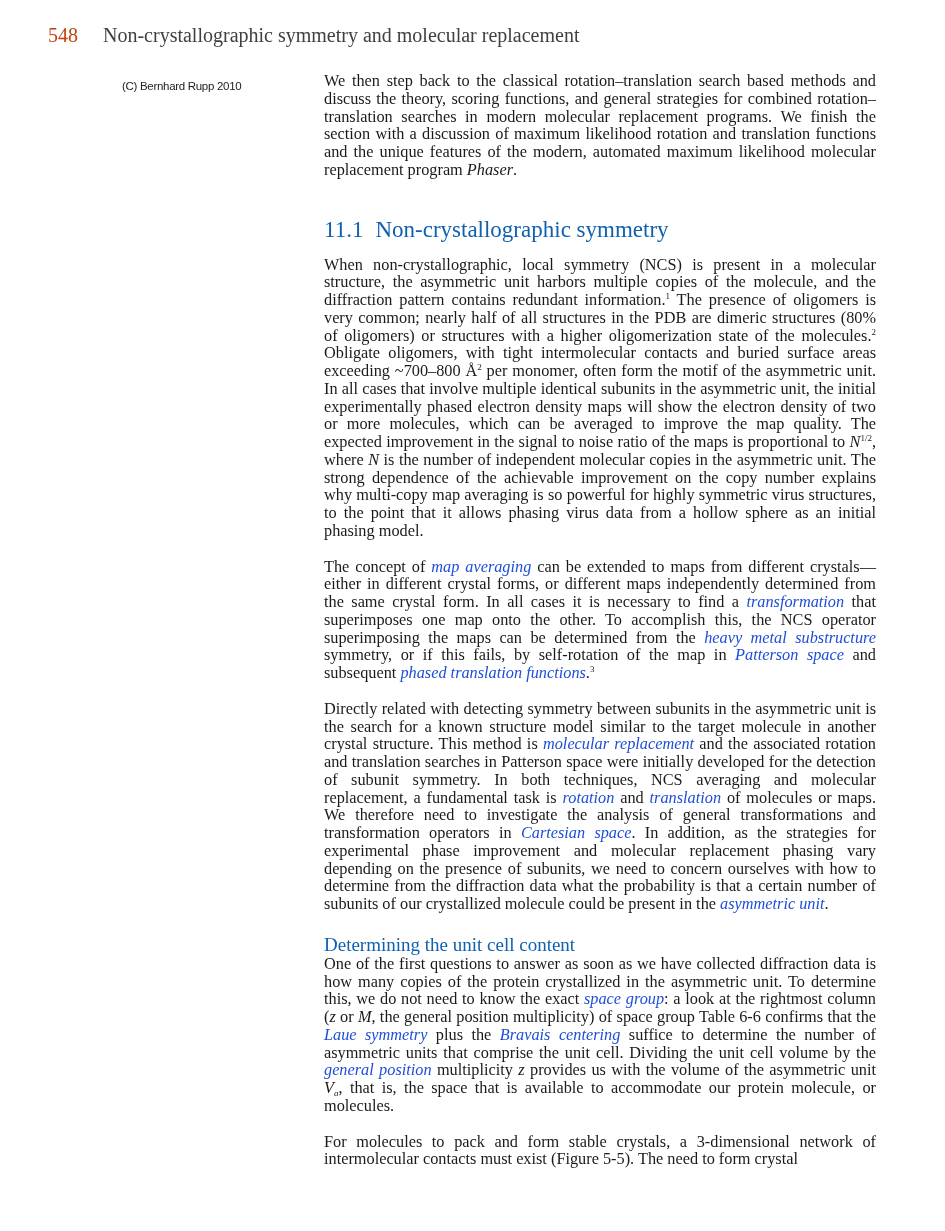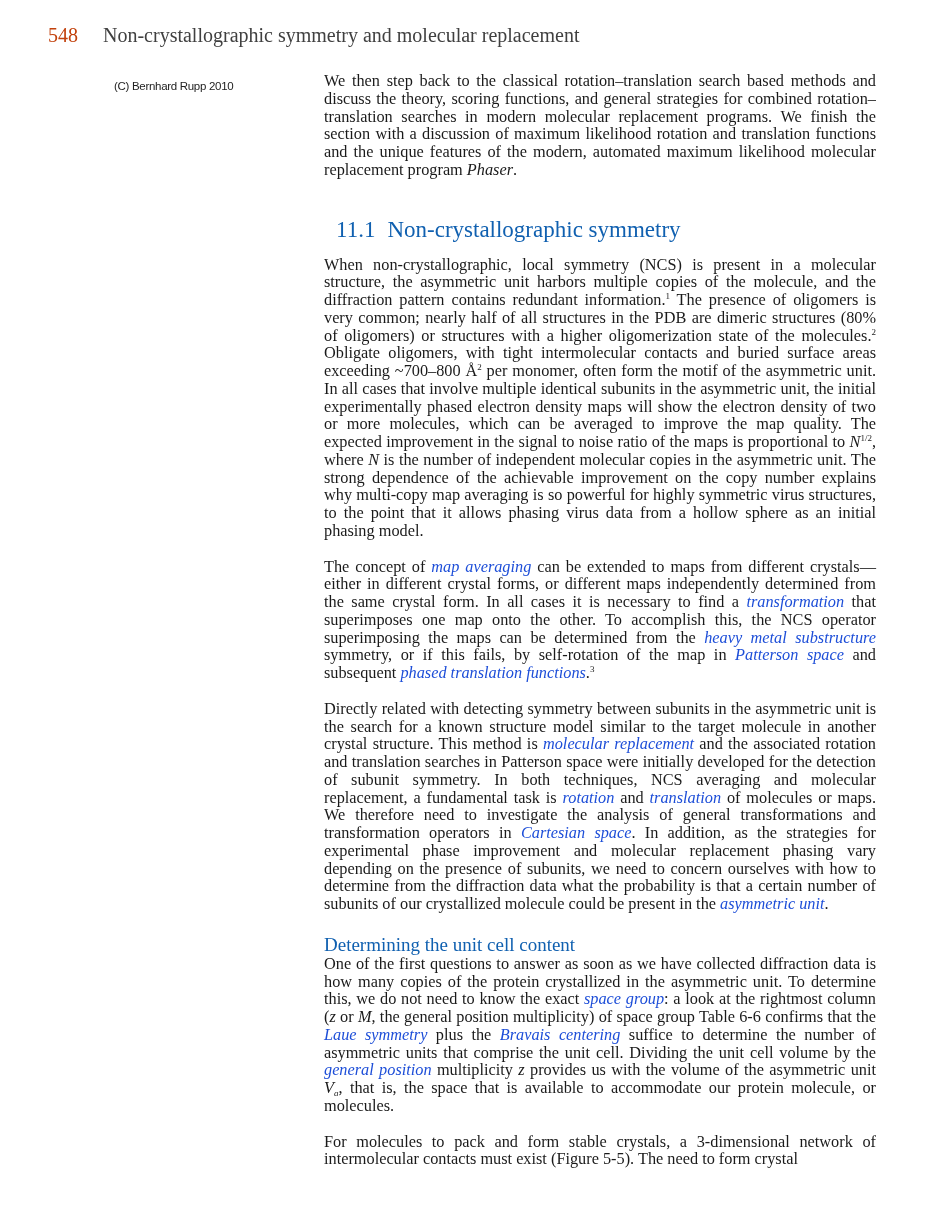--- a/index.html
+++ b/index.html
@@ -27,21 +27,21 @@
       color: #c2410c;
       display: inline-block;
       width: 55px;
     }
     .running-title {
       color: #404040;
     }
     .copyright {
       position: absolute;
       top: 80px;
-      left: 114px;
+      left: 122px;
       font-family: "Liberation Sans", sans-serif;
       font-size: 11.5px;
       color: #222;
       letter-spacing: -0.3px;
     }
     .main-column {
       position: absolute;
       left: 324px;
       top: 72px;
       width: 552px;
@@ -83,21 +83,21 @@
 <div class="running-head">
   <span class="page-number">548</span><span class="running-title">Non-crystallographic symmetry and molecular replacement</span>
 </div>
 
 <div class="copyright">(C) Bernhard Rupp 2010</div>
 
 <div class="main-column">
 
   <p class="para"><span>We then step back to the classical rotation–translation search based methods and discuss the theory, scoring functions, and general strategies for combined rotation–translation searches in modern molecular replacement programs. We finish the section with a discussion of maximum likelihood rotation and trans­lation functions and the unique features of the modern, automated maximum likelihood molecular replacement program </span><span class="it">Phaser</span><span>.</span></p>
 
-  <h2 class="section-heading" style="margin-top:38px;margin-left:12px;"><span class="section-num">11.1</span><span>Non-crystallographic symmetry</span></h2>
+  <h2 class="section-heading" style="margin-top:38px;"><span class="section-num">11.1</span><span>Non-crystallographic symmetry</span></h2>
 
   <p class="para" style="margin-top:13px;"><span>When non-crystallographic, local symmetry (NCS) is present in a molecular structure, the asymmetric unit harbors multiple copies of the molecule, and the diffraction pattern contains redundant information.</span><sup>1</sup><span> The presence of oli­gomers is very common; nearly half of all structures in the PDB are dimeric structures (80% of oligomers) or structures with a higher oligomerization state of the molecules.</span><sup>2</sup><span> Obligate oligomers, with tight intermolecular contacts and buried surface areas exceeding ~700–800 Å</span><sup>2</sup><span> per monomer, often form the motif of the asymmetric unit. In all cases that involve multiple identical subunits in the asymmetric unit, the initial experimentally phased electron density maps will show the electron density of two or more molecules, which can be averaged to improve the map quality. The expected improvement in the signal to noise ratio of the maps is proportional to </span><span class="it">N</span><sup>1/2</sup><span>, where </span><span class="it">N</span><span> is the number of independent molecular copies in the asymmetric unit. The strong dependence of the achiev­able improvement on the copy number explains why multi-copy map averaging is so powerful for highly symmetric virus structures, to the point that it allows phasing virus data from a hollow sphere as an initial phasing model.</span></p>
 
   <p class="para"><span>The concept of </span><span class="link">map averaging</span><span> can be extended to maps from different crystals—either in different crystal forms, or different maps independently determined from the same crystal form. In all cases it is necessary to find a </span><span class="link">transformation</span><span> that superimposes one map onto the other. To accomplish this, the NCS opera­tor superimposing the maps can be determined from the </span><span class="link">heavy metal substruc­ture</span><span> symmetry, or if this fails, by self-rotation of the map in </span><span class="link">Patterson space</span><span> and subsequent </span><span class="link">phased translation functions</span><span>.</span><sup>3</sup></p>
 
   <p class="para"><span>Directly related with detecting symmetry between subunits in the asymmetric unit is the search for a known structure model similar to the target molecule in another crystal structure. This method is </span><span class="link">molecular replacement</span><span> and the asso­ciated rotation and translation searches in Patterson space were initially devel­oped for the detection of subunit symmetry. In both techniques, NCS averaging and molecular replacement, a fundamental task is </span><span class="link">rotation</span><span> and </span><span class="link">translation</span><span> of molecules or maps. We therefore need to investigate the analysis of general transformations and transformation operators in </span><span class="link">Cartesian space</span><span>. In addition, as the strategies for experimental phase improvement and molecular replace­ment phasing vary depending on the presence of subunits, we need to concern ourselves with how to determine from the diffraction data what the probability is that a certain number of subunits of our crystallized molecule could be pres­ent in the </span><span class="link">asymmetric unit</span><span>.</span></p>
 
   <h3 class="subsection-heading" style="margin-top:22px;">Determining the unit cell content</h3>
 
   <p class="para"><span>One of the first questions to answer as soon as we have collected diffraction data is how many copies of the protein crystallized in the asymmetric unit. To deter­mine this, we do not need to know the exact </span><span class="link">space group</span><span>: a look at the rightmost column (</span><span class="it">z</span><span> or </span><span class="it">M</span><span>, the general position multiplicity) of space group Table 6-6 con­firms that the </span><span class="link">Laue symmetry</span><span> plus the </span><span class="link">Bravais centering</span><span> suffice to determine the number of asymmetric units that comprise the unit cell. Dividing the unit cell volume by the </span><span class="link">general position</span><span> multiplicity </span><span class="it">z</span><span> provides us with the volume of the asymmetric unit </span><span class="it">V</span><sub>a</sub><span>, that is, the space that is available to accommodate our protein molecule, or molecules.</span></p>

